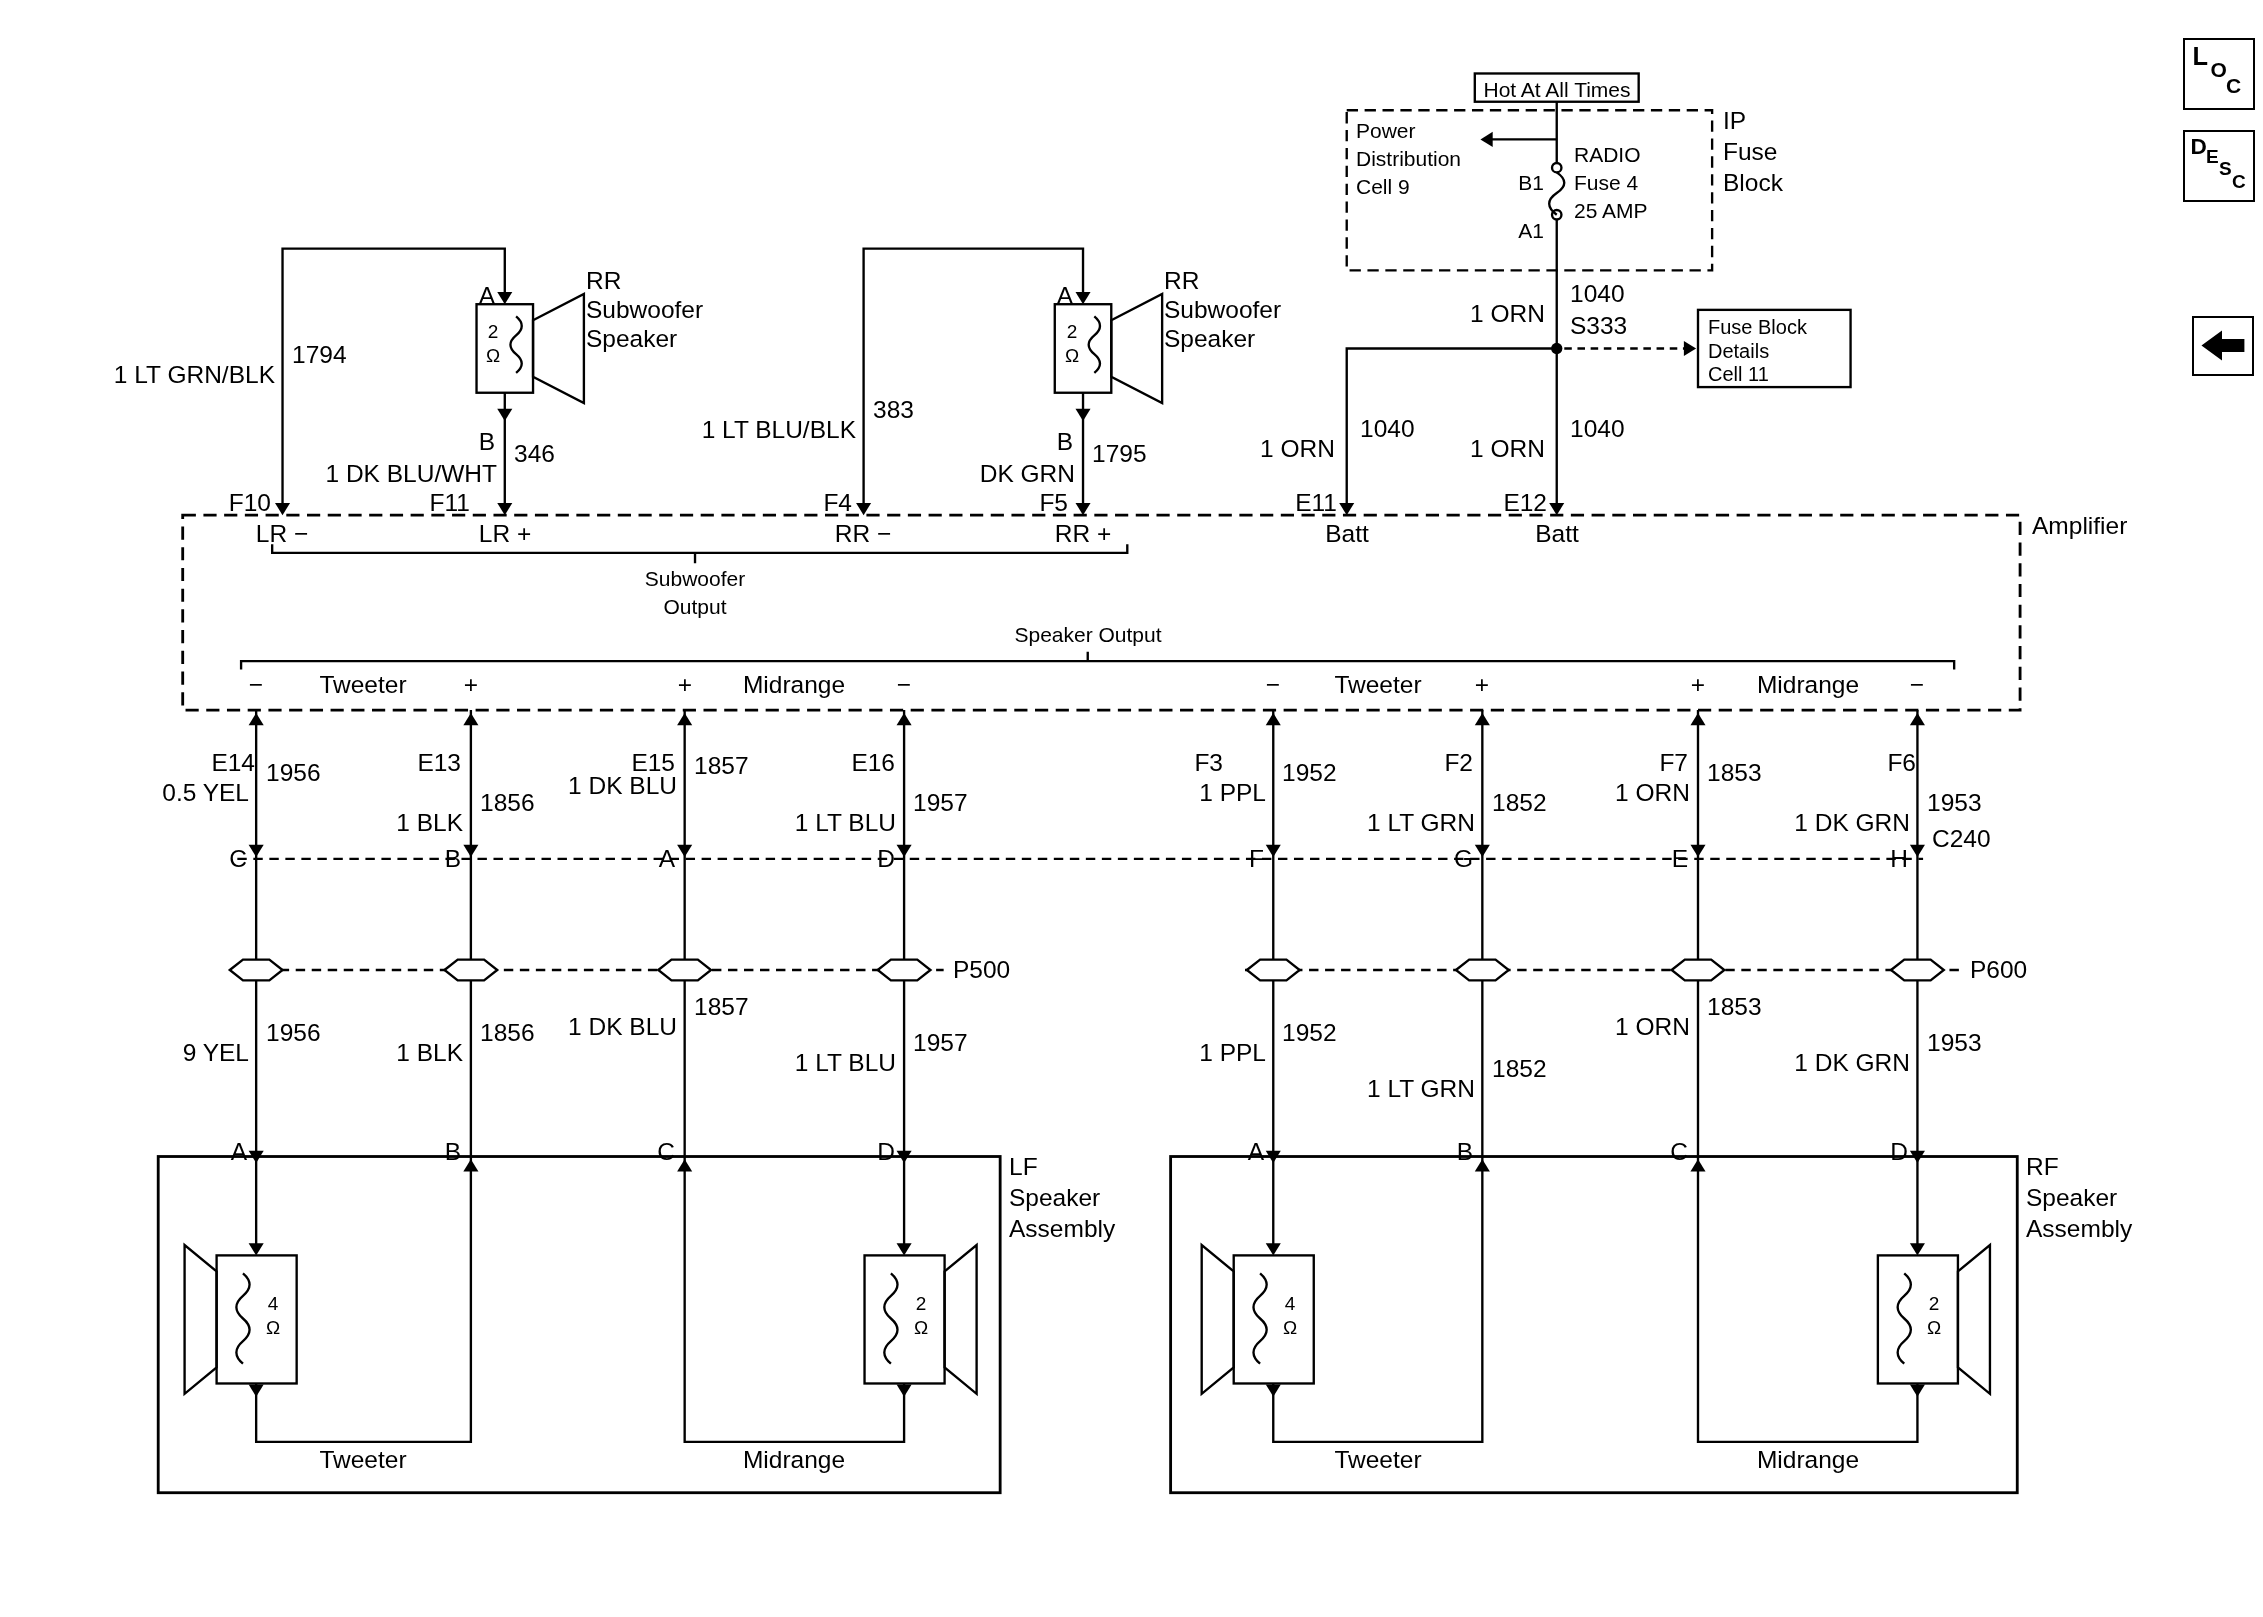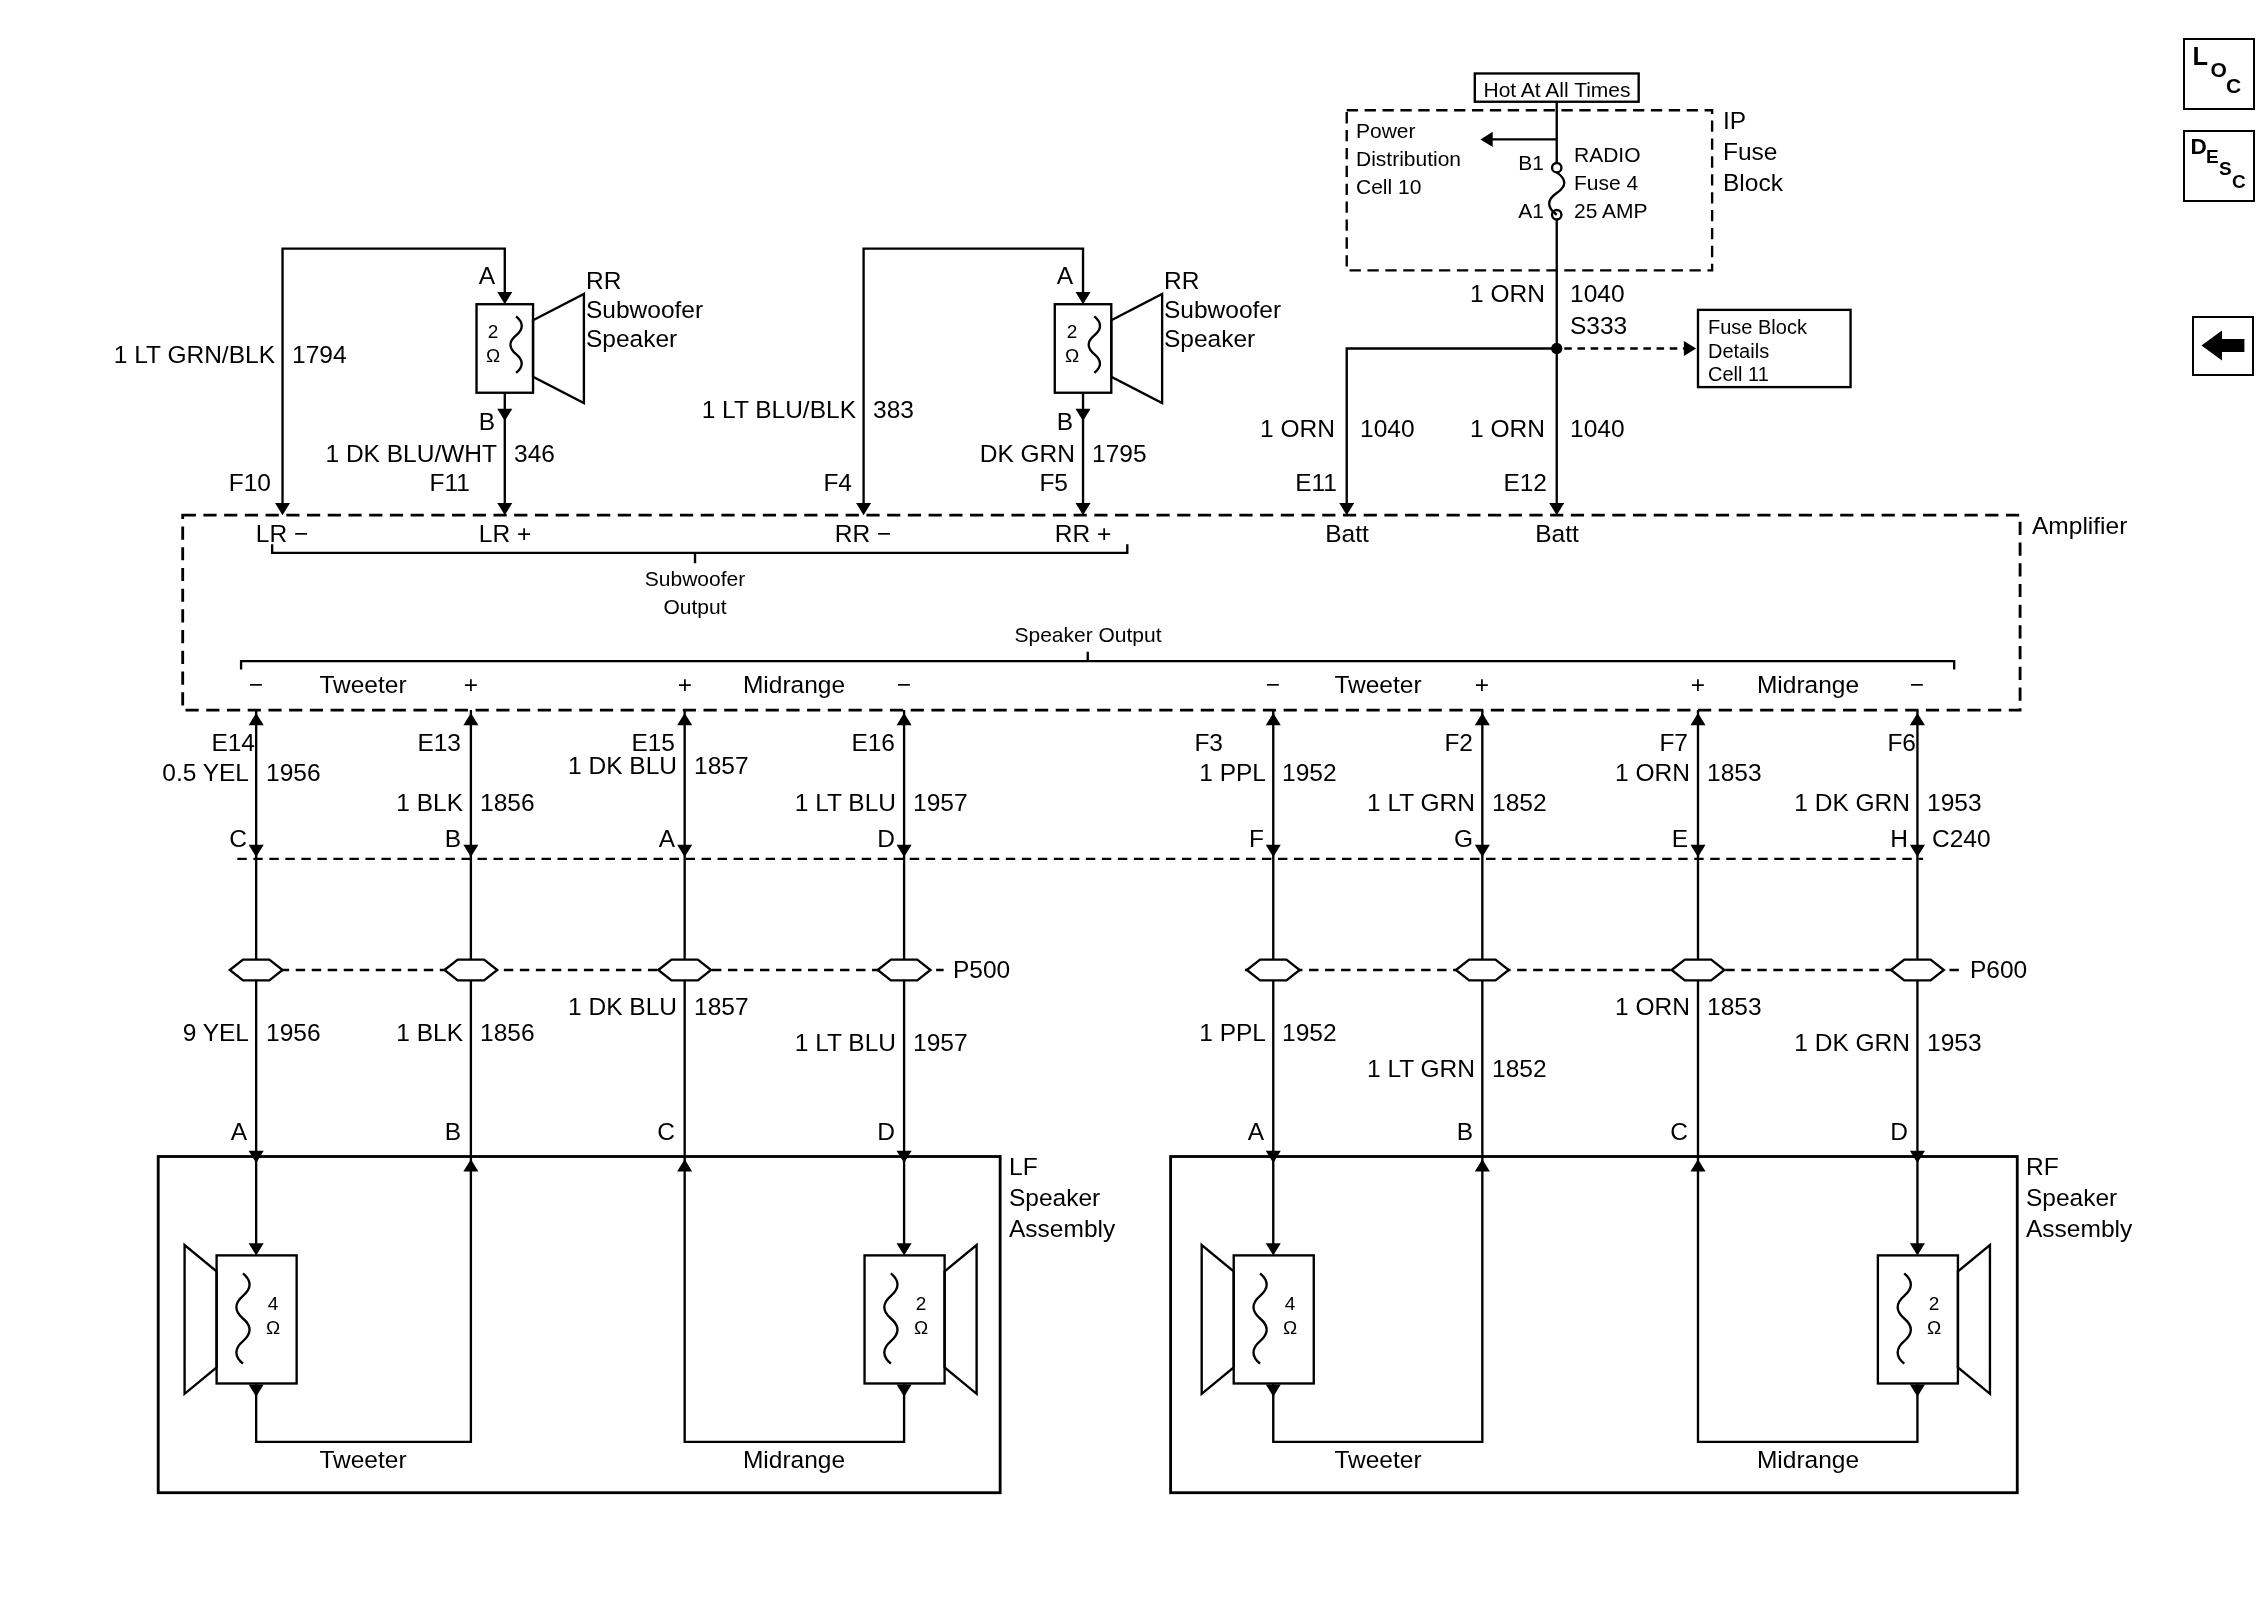--- a/index.html
+++ b/index.html
@@ -1,21 +1,21 @@
 <!DOCTYPE html>
 <html style="font-size:15px"><head>
 <meta charset="utf-8">
 <style>
   * { margin:0; padding:0; box-sizing:border-box; }
   html,body { background:#fff; }
   #page { position:relative; width:2264px; height:1618px; background:#fff;
           font-family:"Liberation Sans","DejaVu Sans",sans-serif; color:#000; overflow:hidden; }
   svg.wires { position:absolute; left:0; top:0; }
   .t  { position:absolute; font-size:24.5px; line-height:29px; white-space:pre-line; }
-  .r  { transform:translateX(-100%); }
+  .r  { transform:translateX(-100%);margin-top:20px; }
   .c  { transform:translateX(-50%); }
   .ctr{ text-align:center; }
   .s22{ font-size:21px; line-height:28px; }
   .s21{ font-size:20px; line-height:23.5px; }
   .s20{ font-size:19px; line-height:23.5px; }
   .lh33{ line-height:31px; }
   .cornerbox { position:absolute; border:2.8px solid #000; background:#fff; }
   .cornerbox span { position:absolute; font-weight:bold; }
 </style>
 </head>
@@ -168,21 +168,21 @@
       <use href="#ad" x="272" y="1483"></use>
         <use href="#ad" x="960" y="1483"></use>
         <use href="#ad" x="1352" y="1483"></use>
         <use href="#ad" x="2036" y="1483"></use>
     </g>
   </svg>
 
   <div class="t c s22" style="left:1557px;top:76px">Hot At All Times</div>
   <div class="t s22" style="left:1356px;top:117px">Power
 Distribution
-Cell 10</div>
+Cell 9</div>
   <div class="t r s22" style="left:1544px;top:149px">B1</div>
   <div class="t r s22" style="left:1544px;top:197px">A1</div>
   <div class="t s22" style="left:1574px;top:141px">RADIO
 Fuse 4
 25 AMP</div>
   <div class="t lh33" style="left:1723px;top:105px">IP
 Fuse
 Block</div>
   <div class="t r" style="left:1545px;top:279px">1 ORN</div>
   <div class="t" style="left:1570px;top:279px">1040</div>

